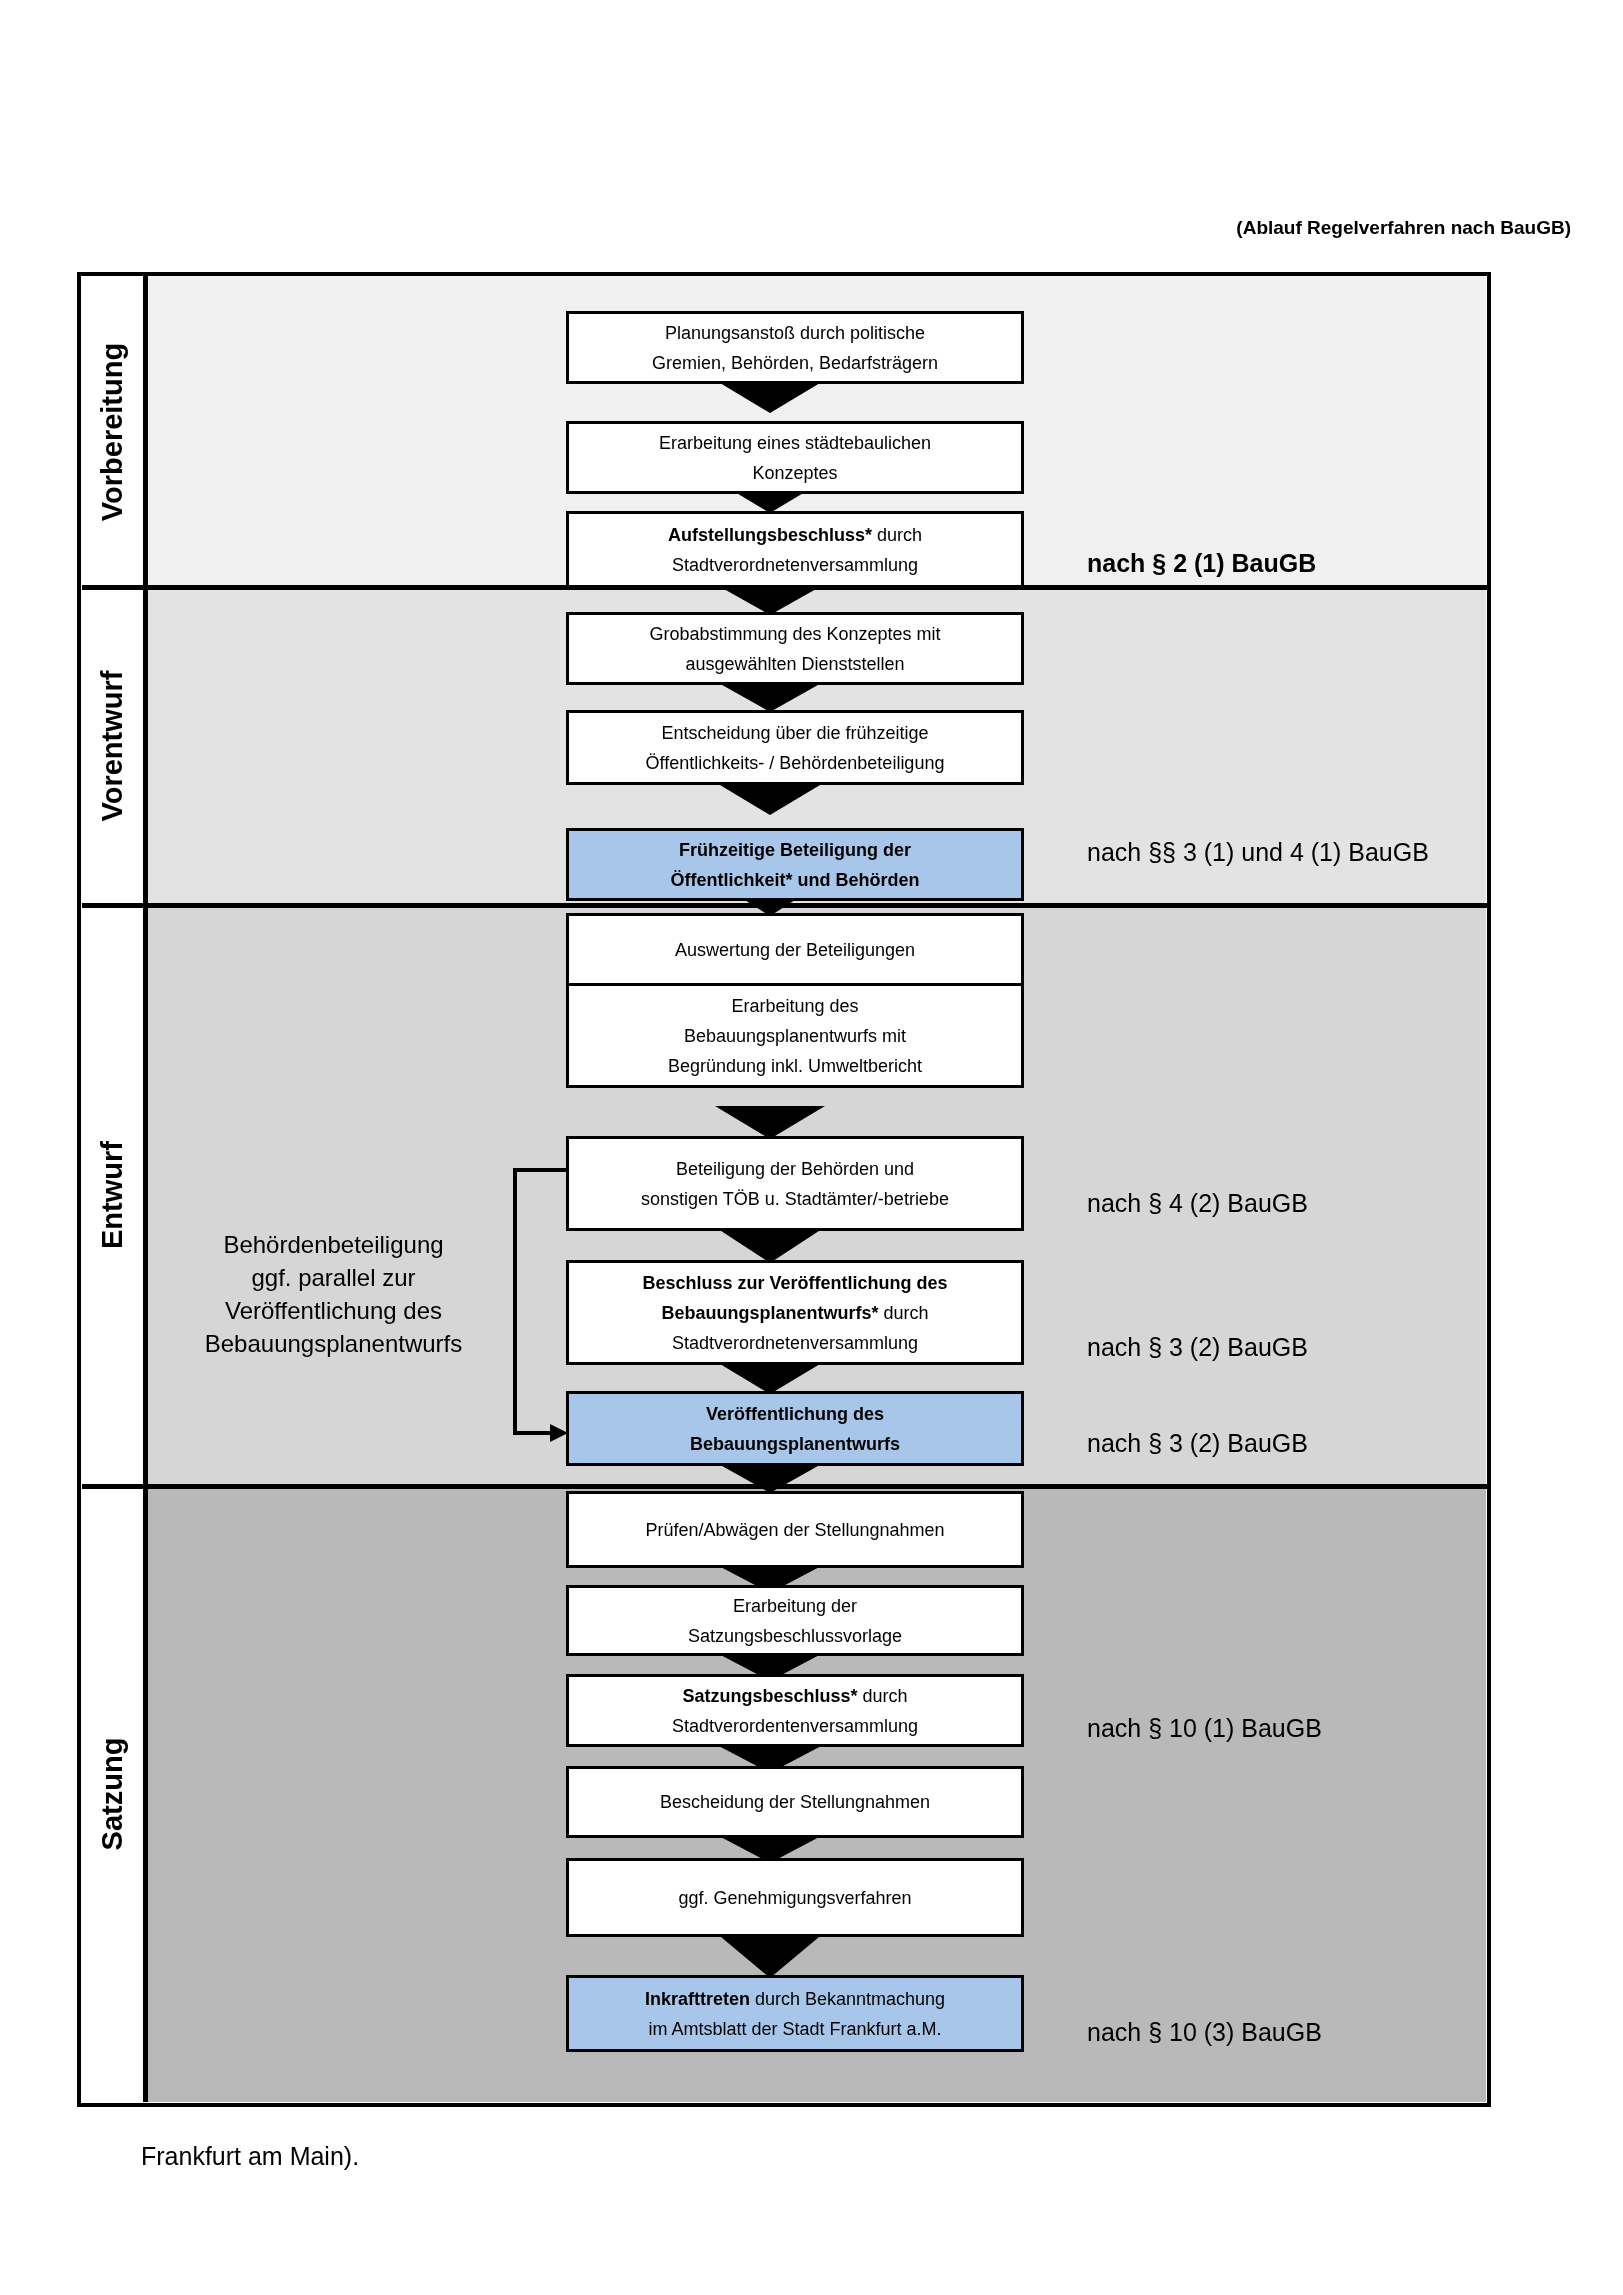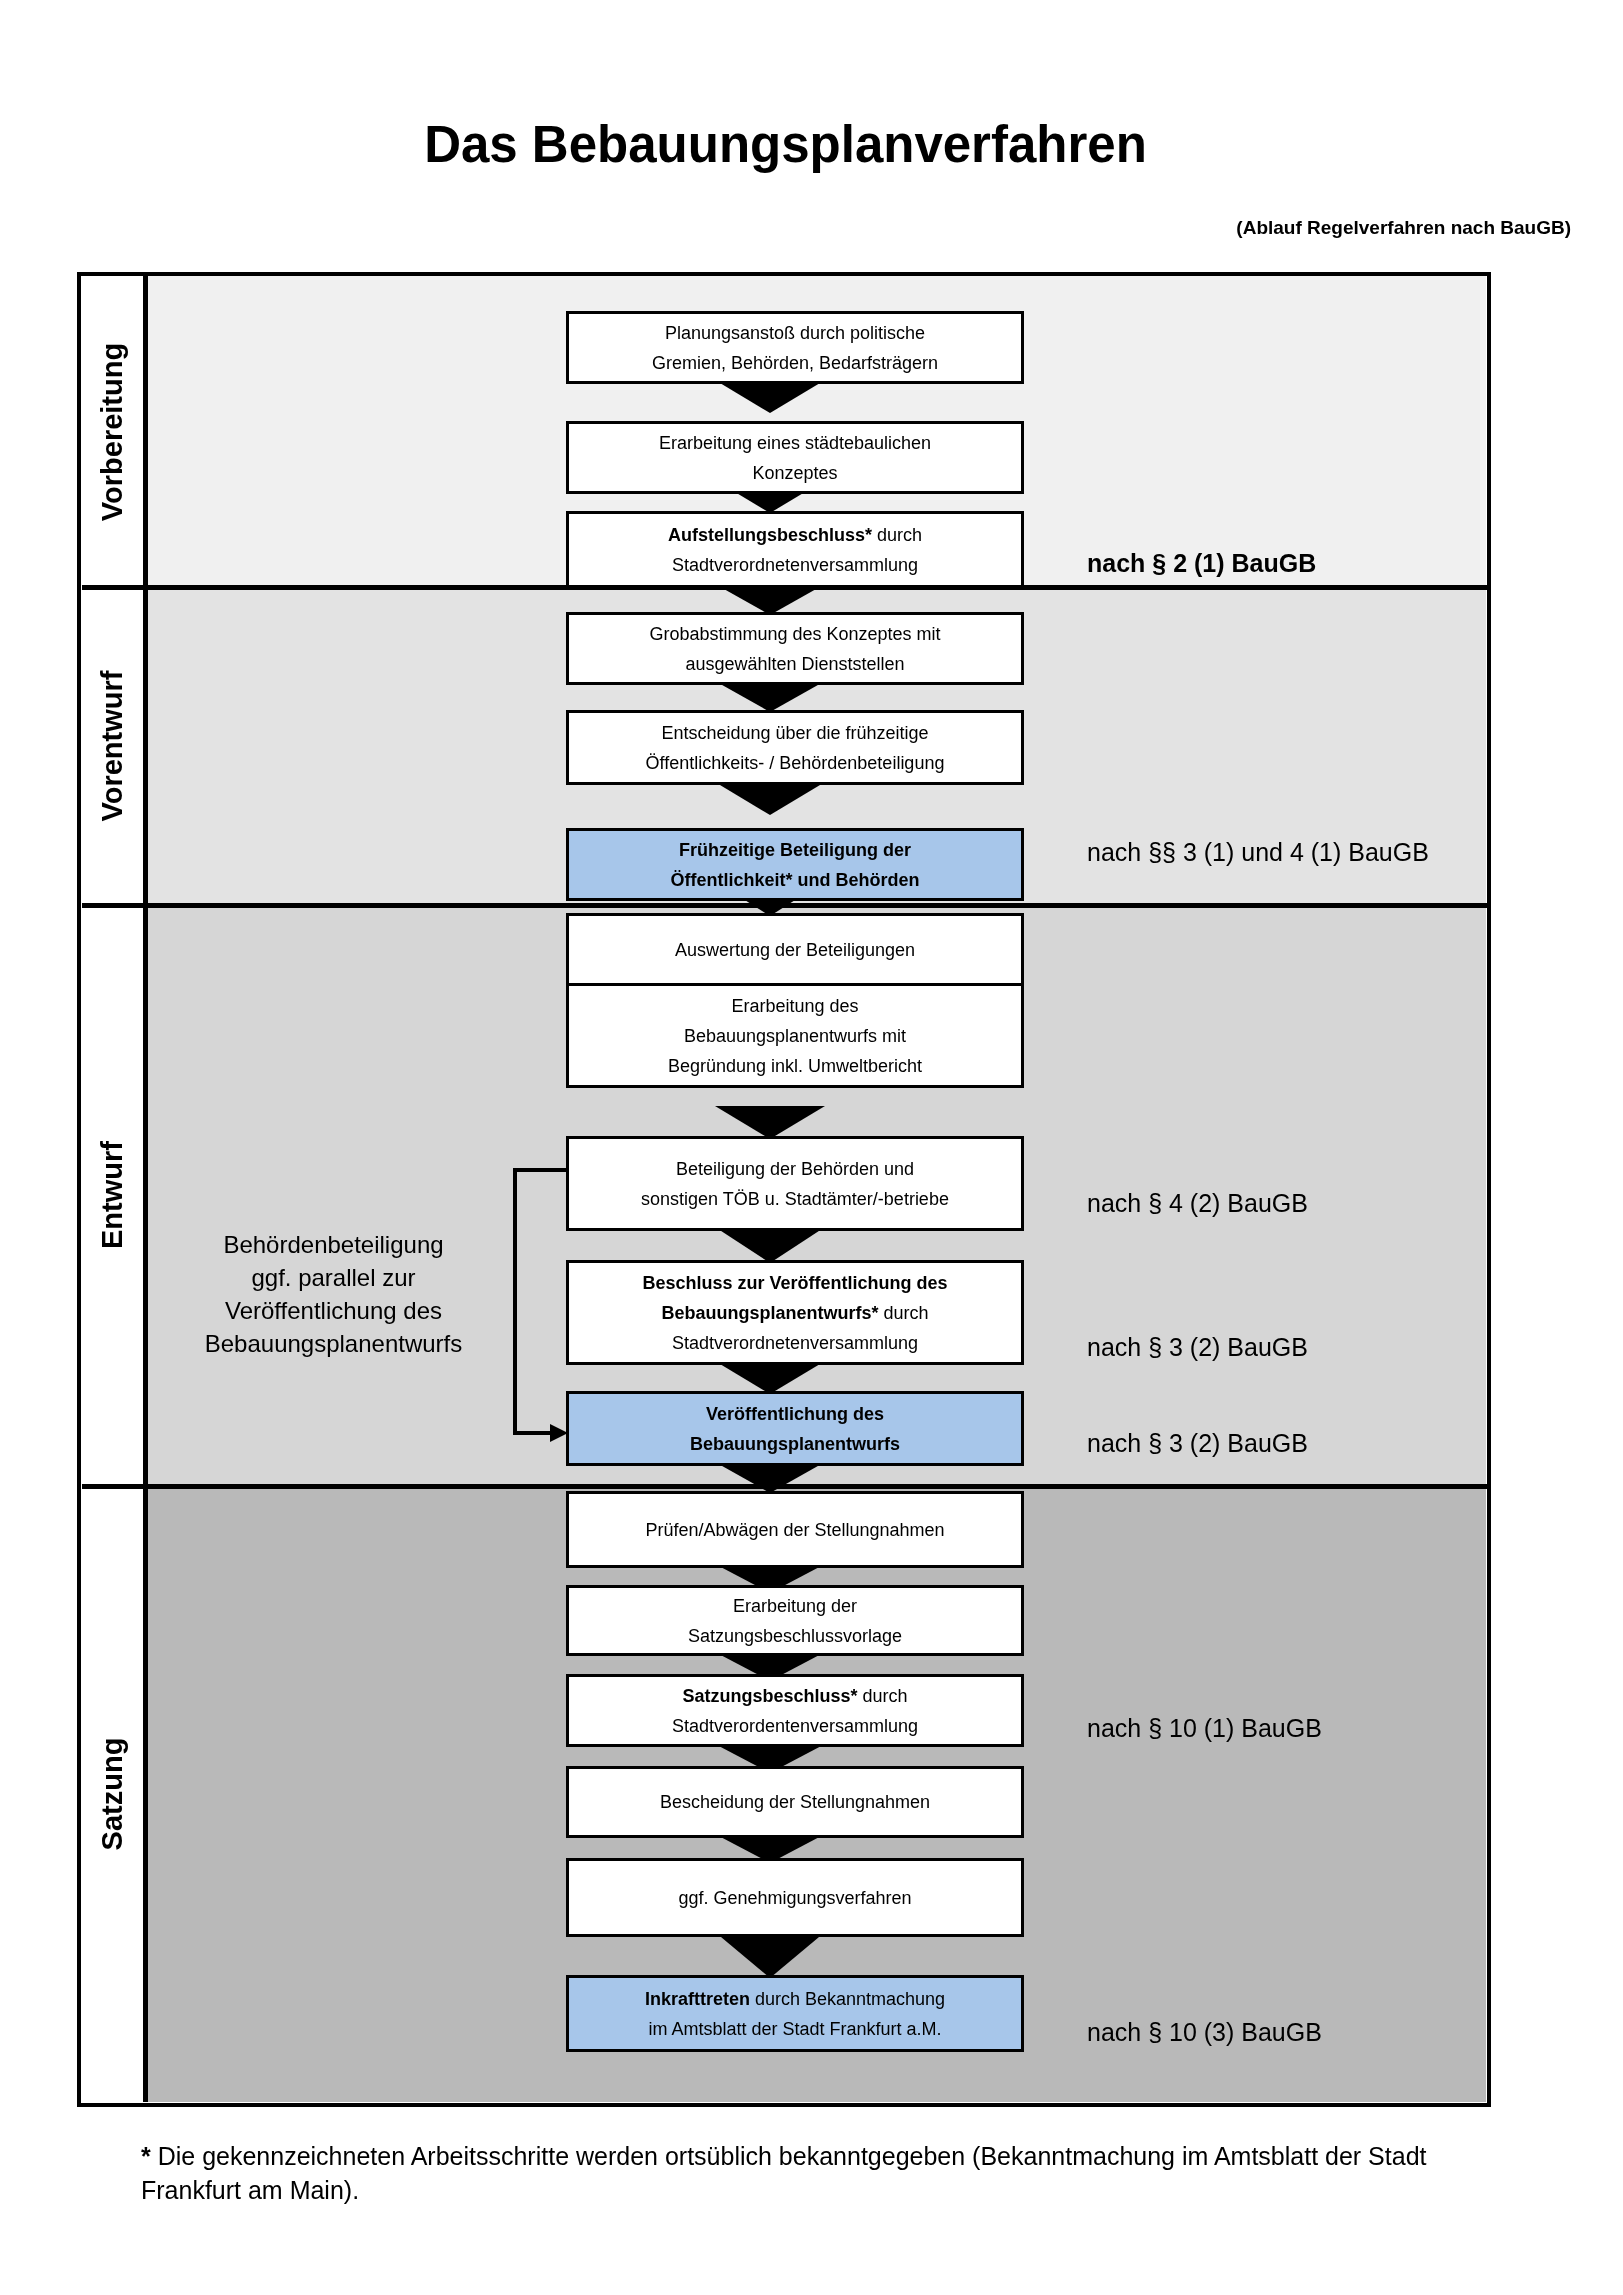--- a/index.html
+++ b/index.html
@@ -37,21 +37,20 @@
     border-top:9.2px solid transparent;border-bottom:9.2px solid transparent;
     border-left:18.3px solid #000;z-index:2;}
   .footnote{position:absolute;left:141px;top:2139px;width:1440px;
     font-size:25px;line-height:34px;z-index:1;}
 </style>
 </head>
 <body>
 
 <div class="canvas">
 
-  <div class="title">Das Bebauungsplanverfahren</div>
   <div class="subtitle">(Ablauf Regelverfahren nach BauGB)</div>
 
   <div class="frame"></div>
   <div id="layer-sections">
       <div class="section-bg" style="top: 276px; height: 311px; background: rgb(240, 240, 240);"></div>
       <div class="vlabel" style="top: 432px;">Vorbereitung</div>
       <div class="section-bg" style="top: 587px; height: 317px; background: rgb(227, 227, 227);"></div>
       <div class="hsep" style="top: 585px;"></div>
       <div class="vlabel" style="top: 746px;">Vorentwurf</div>
       <div class="section-bg" style="top: 905px; height: 581px; background: rgb(214, 214, 214);"></div>
@@ -160,18 +159,17 @@
     <div>Veröffentlichung des</div>
     <div>Bebauungsplanentwurfs</div>
   </div>
 
   <div class="bracket-v"></div>
   <div class="bracket-h-top"></div>
   <div class="bracket-h-bottom"></div>
   <div class="bracket-arrowhead"></div>
 
   <div class="footnote">
-    <div><span class="bold">*</span><span> Die gekennzeichneten Arbeitsschritte werden ortsüblich bekanntgegeben (Bekanntmachung im Amtsblatt  der Stadt</span></div>
     <div>Frankfurt am Main).</div>
   </div>
 
 </div>
 
 
 </body></html>

